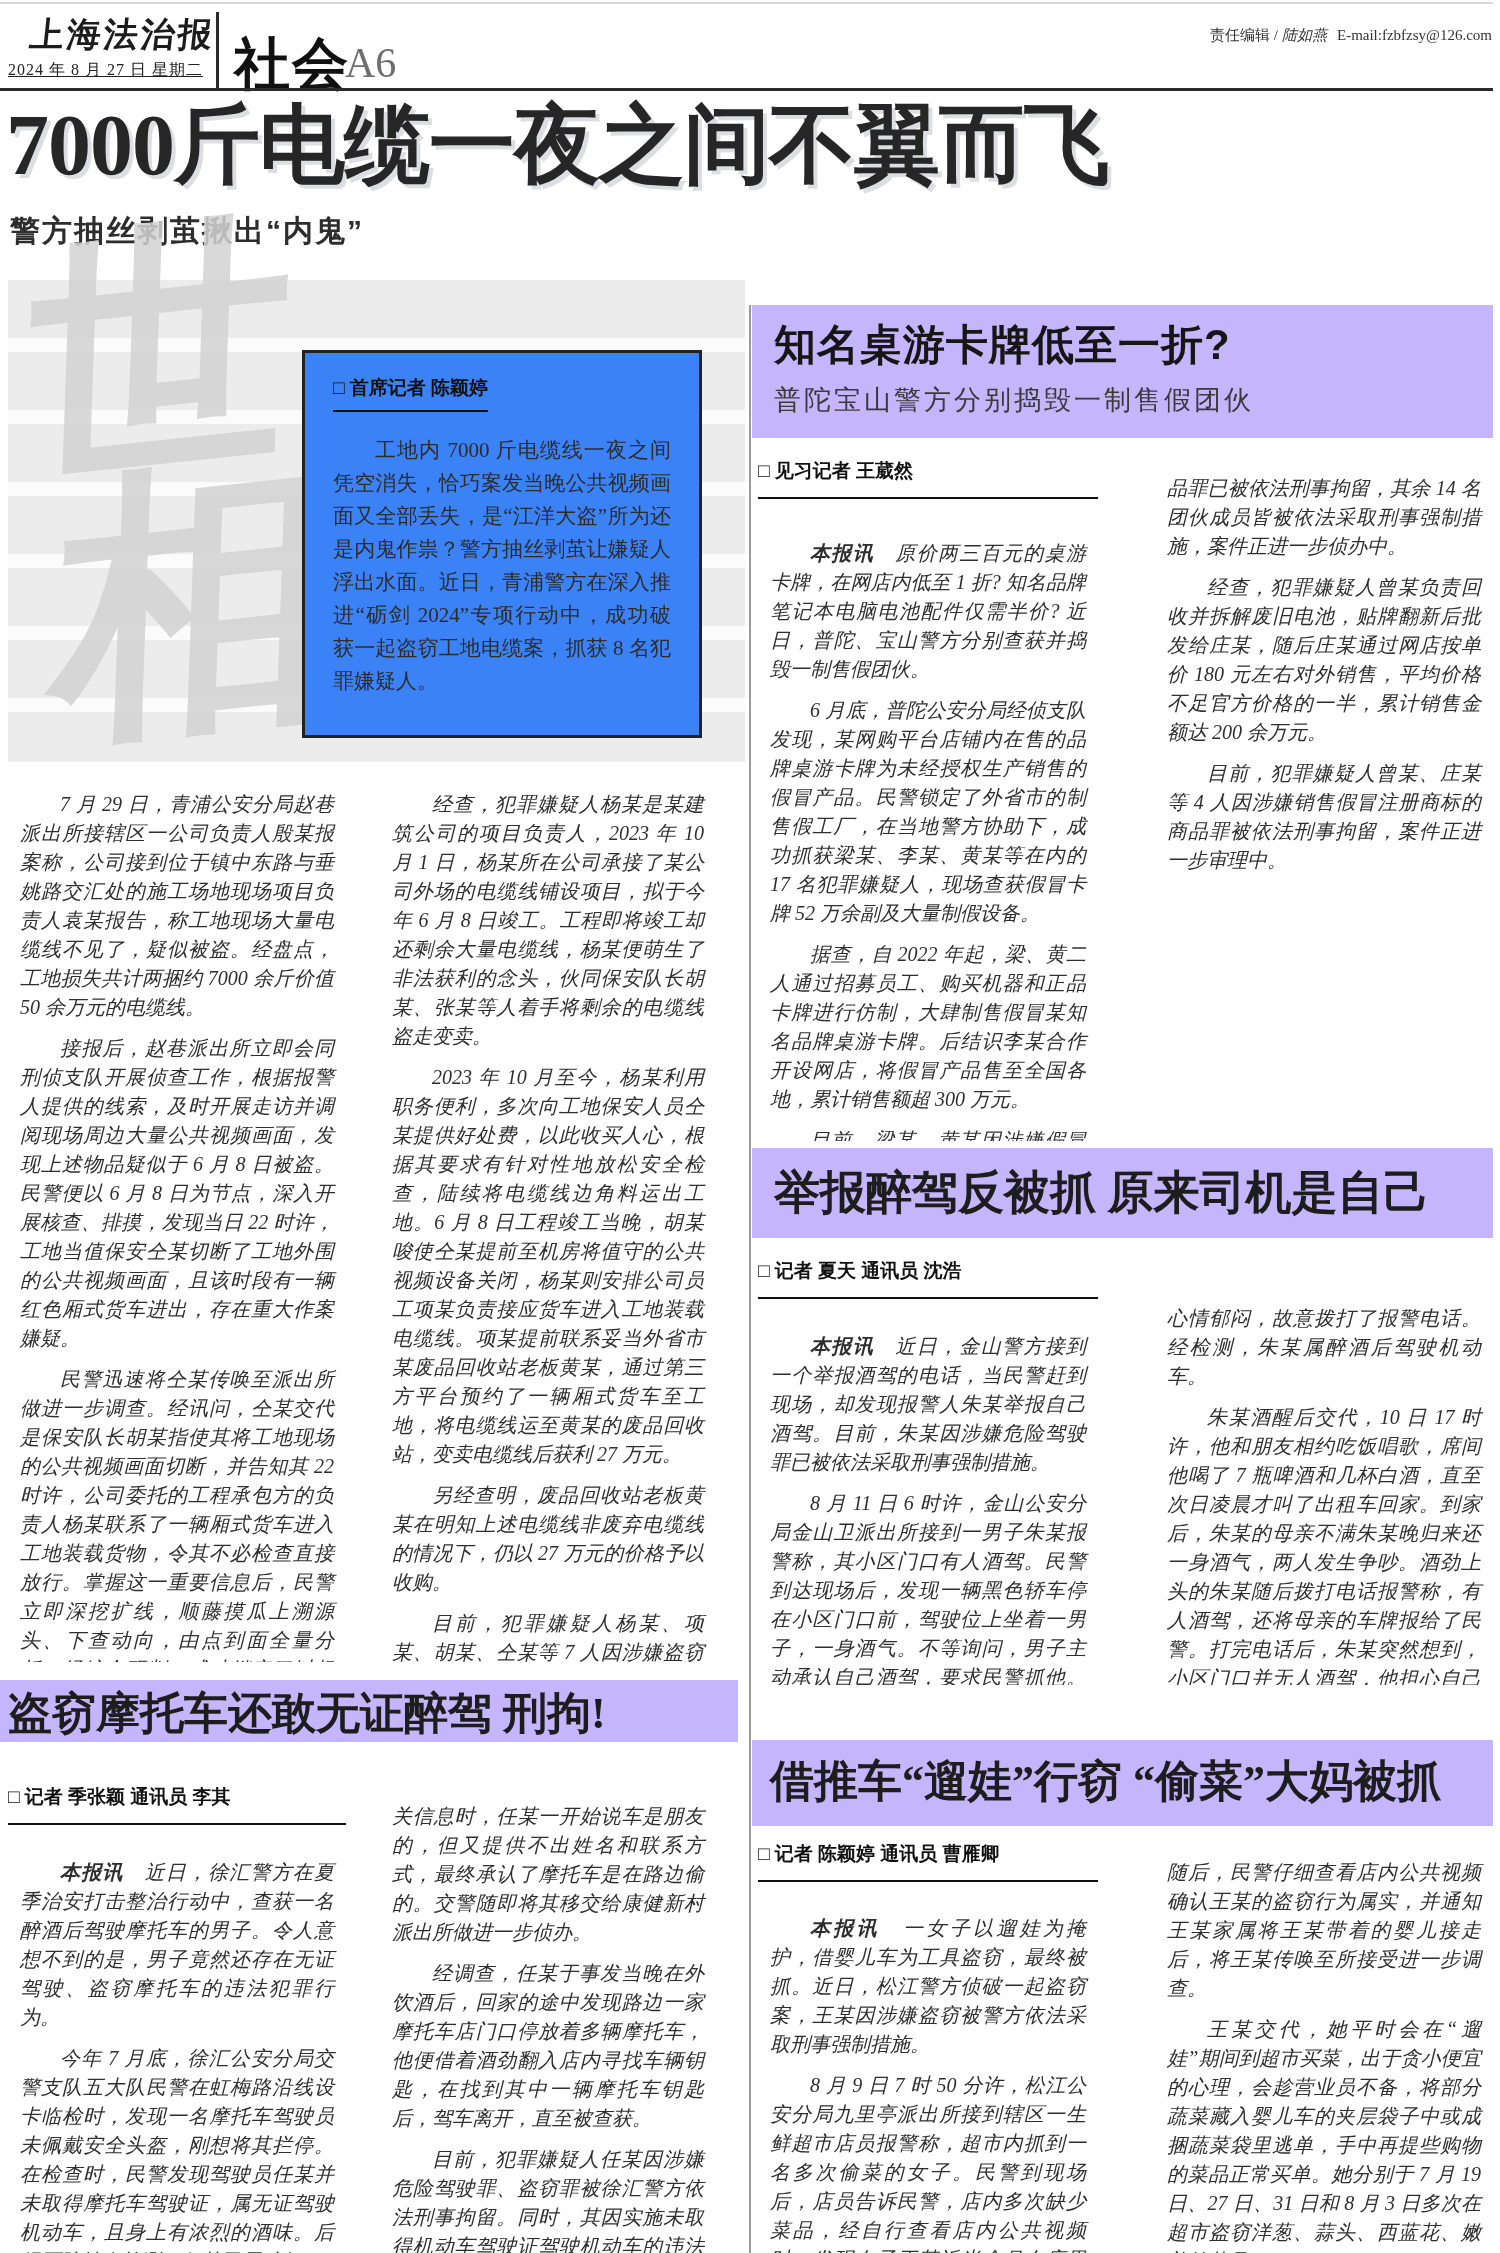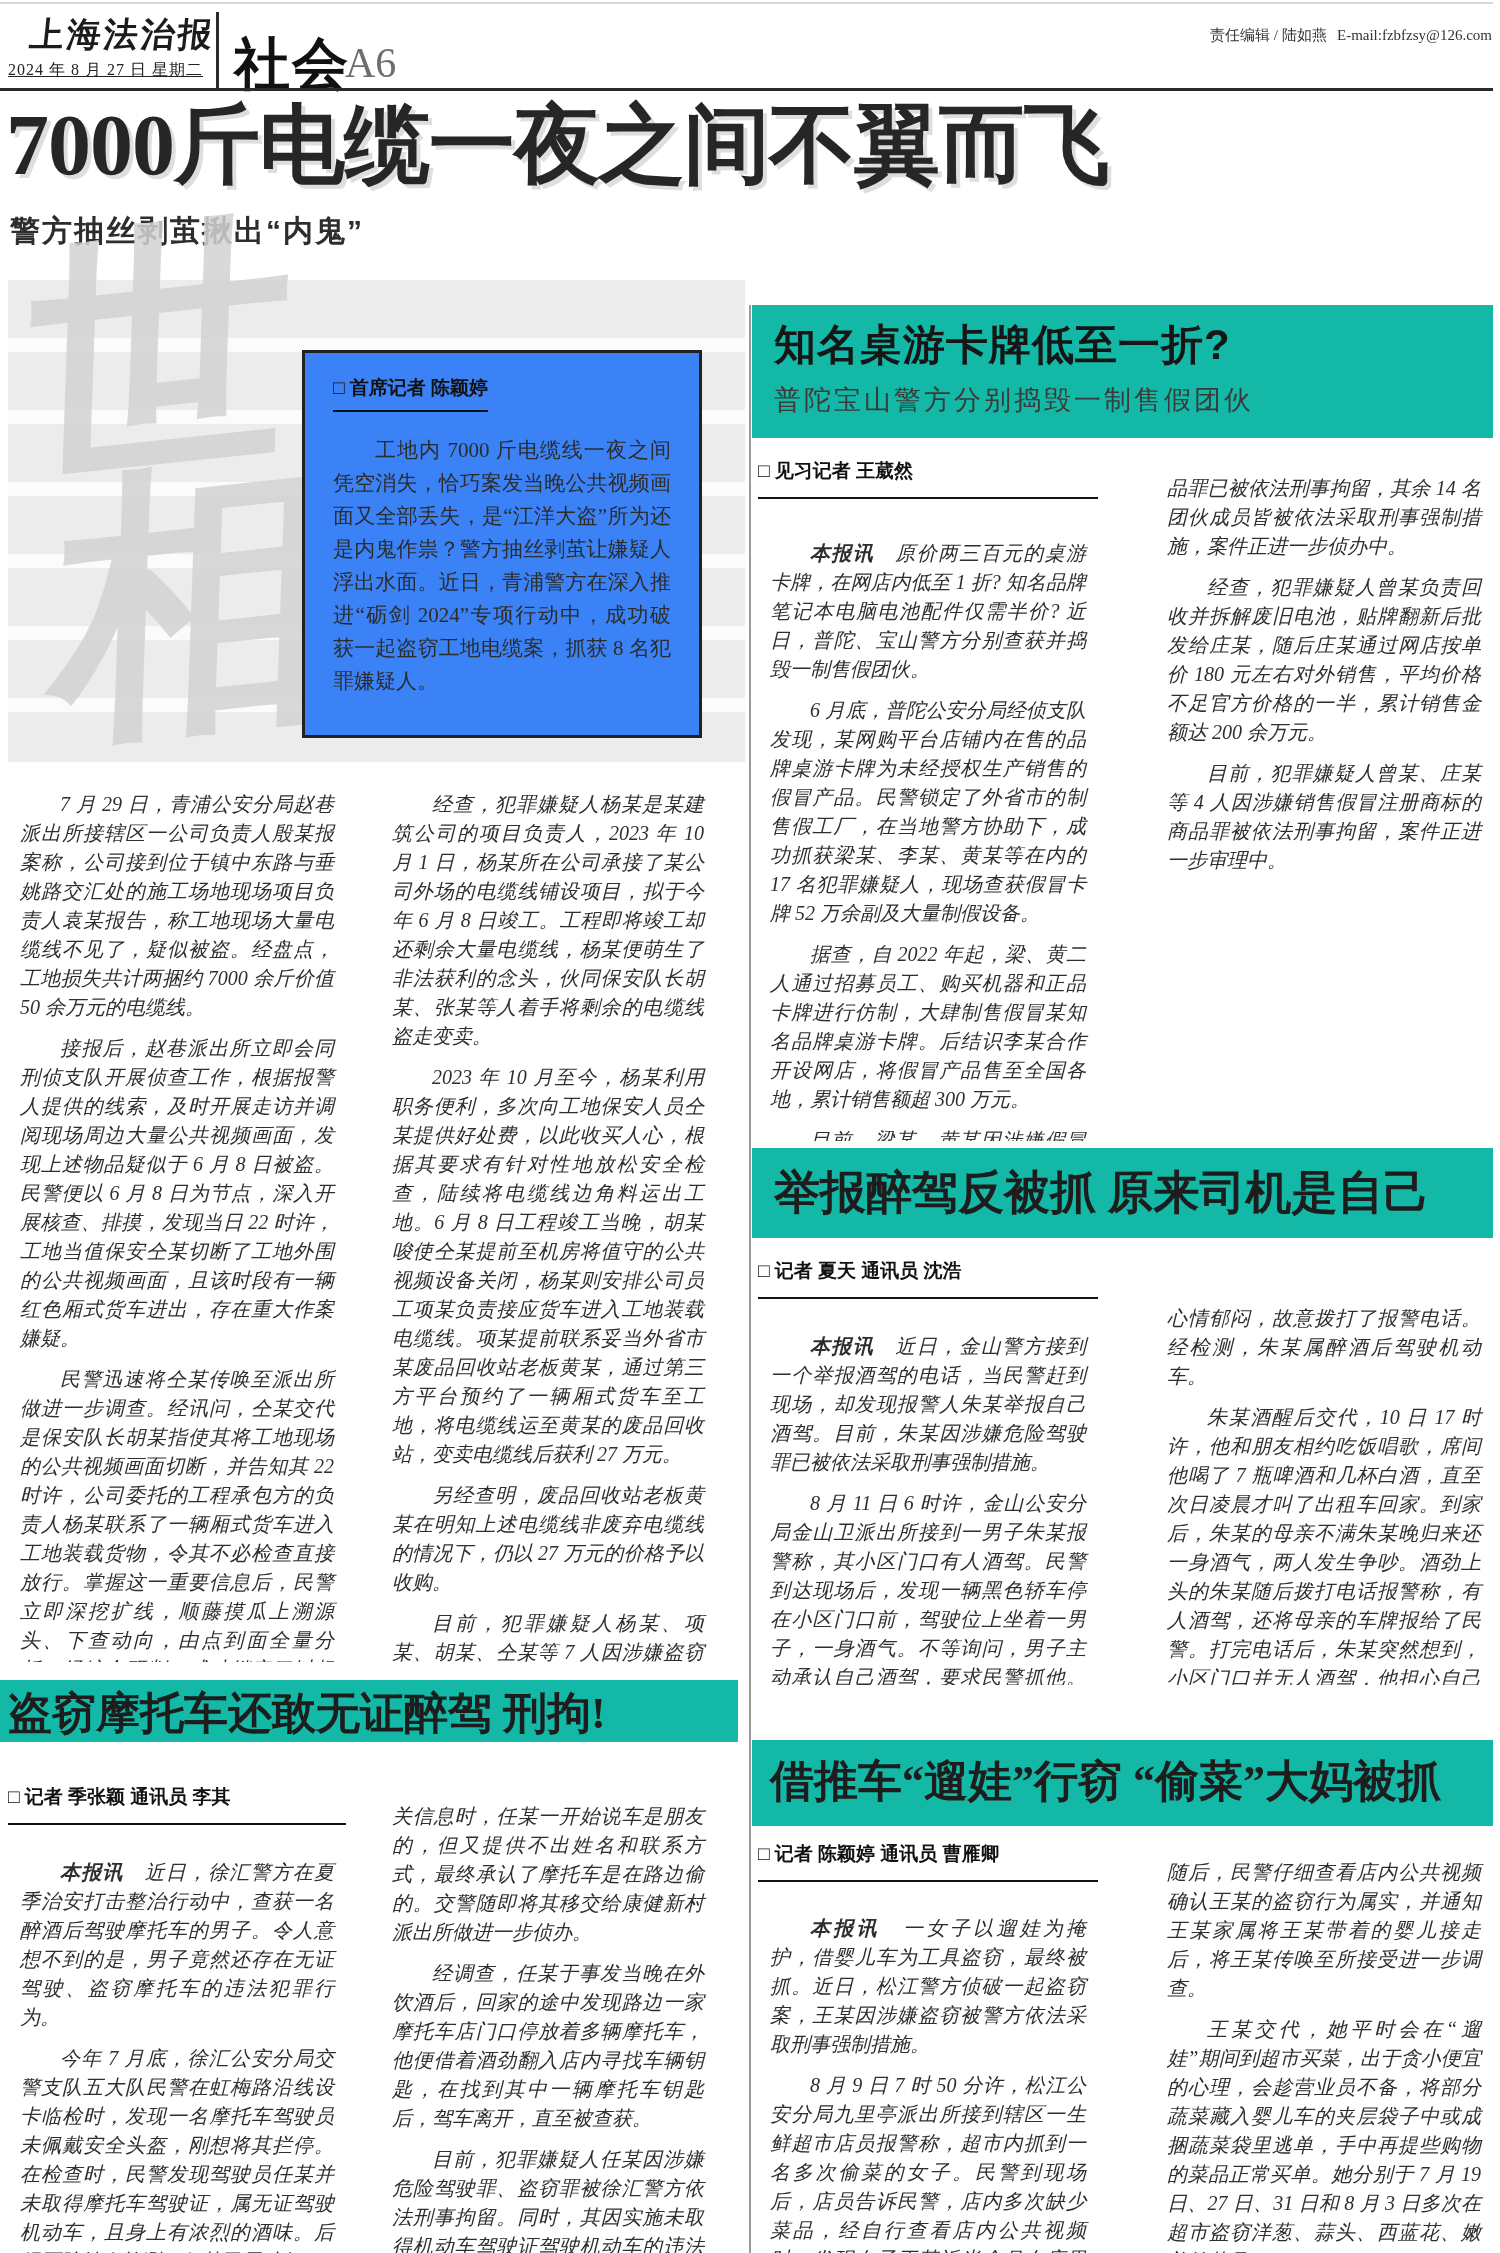--- a/index.html
+++ b/index.html
@@ -7,41 +7,41 @@
         font-family:"Liberation Serif","DejaVu Serif",serif;color:#2e2e2e;}
   .abs{position:absolute;}
   
   .logo{font:700 34px/1.1 "DejaVu Serif",serif;letter-spacing:3px;color:#1c1c1c;transform:skewX(-6deg);}
   .date{font:16px/1 "Liberation Serif",serif;color:#222;letter-spacing:1px;}
   .mast-rule{background:#2a2a2a;}
   .vert-rule{background:#2a2a2a;}
   .section-name{font:700 56px/1 "Liberation Sans",sans-serif;color:#111;letter-spacing:2px;}
   .page-no{font:42px/1 "Liberation Serif",serif;color:#6e6e6e;}
   .editor{font:15px/1 "Liberation Serif",serif;color:#333;text-align:right;}
-  .editor .name{margin:0 10px 0 4px;}
+  .editor .name{font-style:italic;margin:0 10px 0 4px;}
   
   .headline{font:900 86px/1.05 "Liberation Serif",serif;color:#262626;letter-spacing:-1px;
             text-shadow:4px 4px 0 rgba(60,70,90,.18);white-space:nowrap;}
   .subhead{font:700 30px/1 "Liberation Sans",sans-serif;color:#2d2d2d;letter-spacing:2px;}
   
   .panel{background:repeating-linear-gradient(180deg,#ececec 0 58px,#fbfbfb 58px 72px);}
   .wm{font:700 265px/1 "DejaVu Serif",serif;color:#d3d3d3;opacity:.85;transform:rotate(-6deg) skewX(-8deg);}
   
   .introbox{background:#3b82f6;border:3px solid #222;padding:24px 28px;box-sizing:border-box;}
   .byline{font:700 19px/1.2 "Liberation Sans",sans-serif;color:#111;}
   .byline.rule{border-bottom:2px solid #111;padding-bottom:14px;}
   .byline-inline{display:inline-block;border-bottom:2px solid #111;padding-bottom:10px;}
   .intro-text{font:21px/33px "Liberation Serif",serif;color:#2c2c2c;text-align:justify;text-indent:2em;margin-top:22px;}
   
   .col{position:absolute;overflow:hidden;text-align:justify;font:20px/29px "Liberation Serif",serif;color:#2e2e2e;}
   .col p{margin:12px;text-indent:2em;font-style:italic;}
   .col p.cont{text-indent:0;}
   .col b.lead{font-family:"Liberation Sans",sans-serif;font-weight:700;}
   
-  .titlebox{background:#14b8a6;box-sizing:border-box;}
+  .titlebox{background:#c4b5fd;box-sizing:border-box;}
   .t-sans{font:700 42px/1.15 "Liberation Sans",sans-serif;color:#161616;letter-spacing:1px;white-space:nowrap;}
   .t-serif{font:900 44px/1.1 "Liberation Serif",serif;color:#1d1d1d;letter-spacing:0px;white-space:nowrap;}
   .t-sub{font:500 27px/1 "Liberation Sans",sans-serif;color:#3a3a3a;letter-spacing:3px;margin-top:18px;}
   .divider{background:#9a9a9a;}
   .top-edge{background:#d8d8d8;}
 </style>
 </head>
 <body>
 
 <div id="page">

